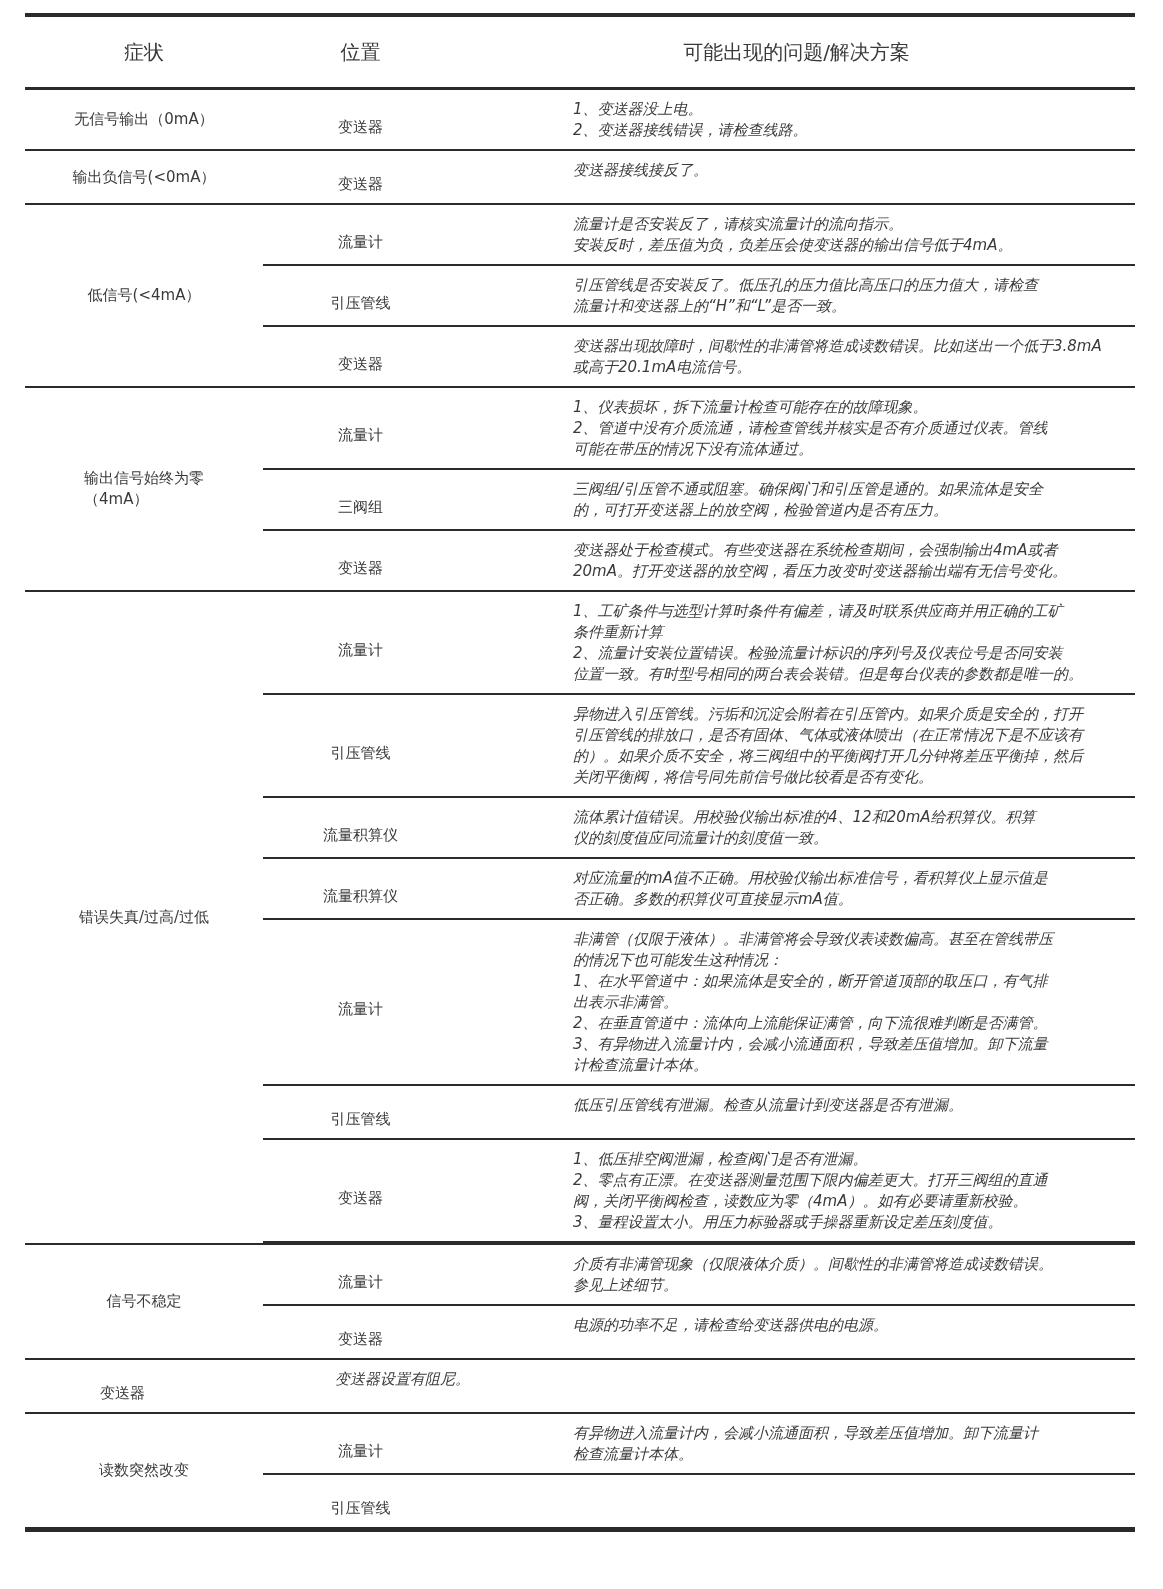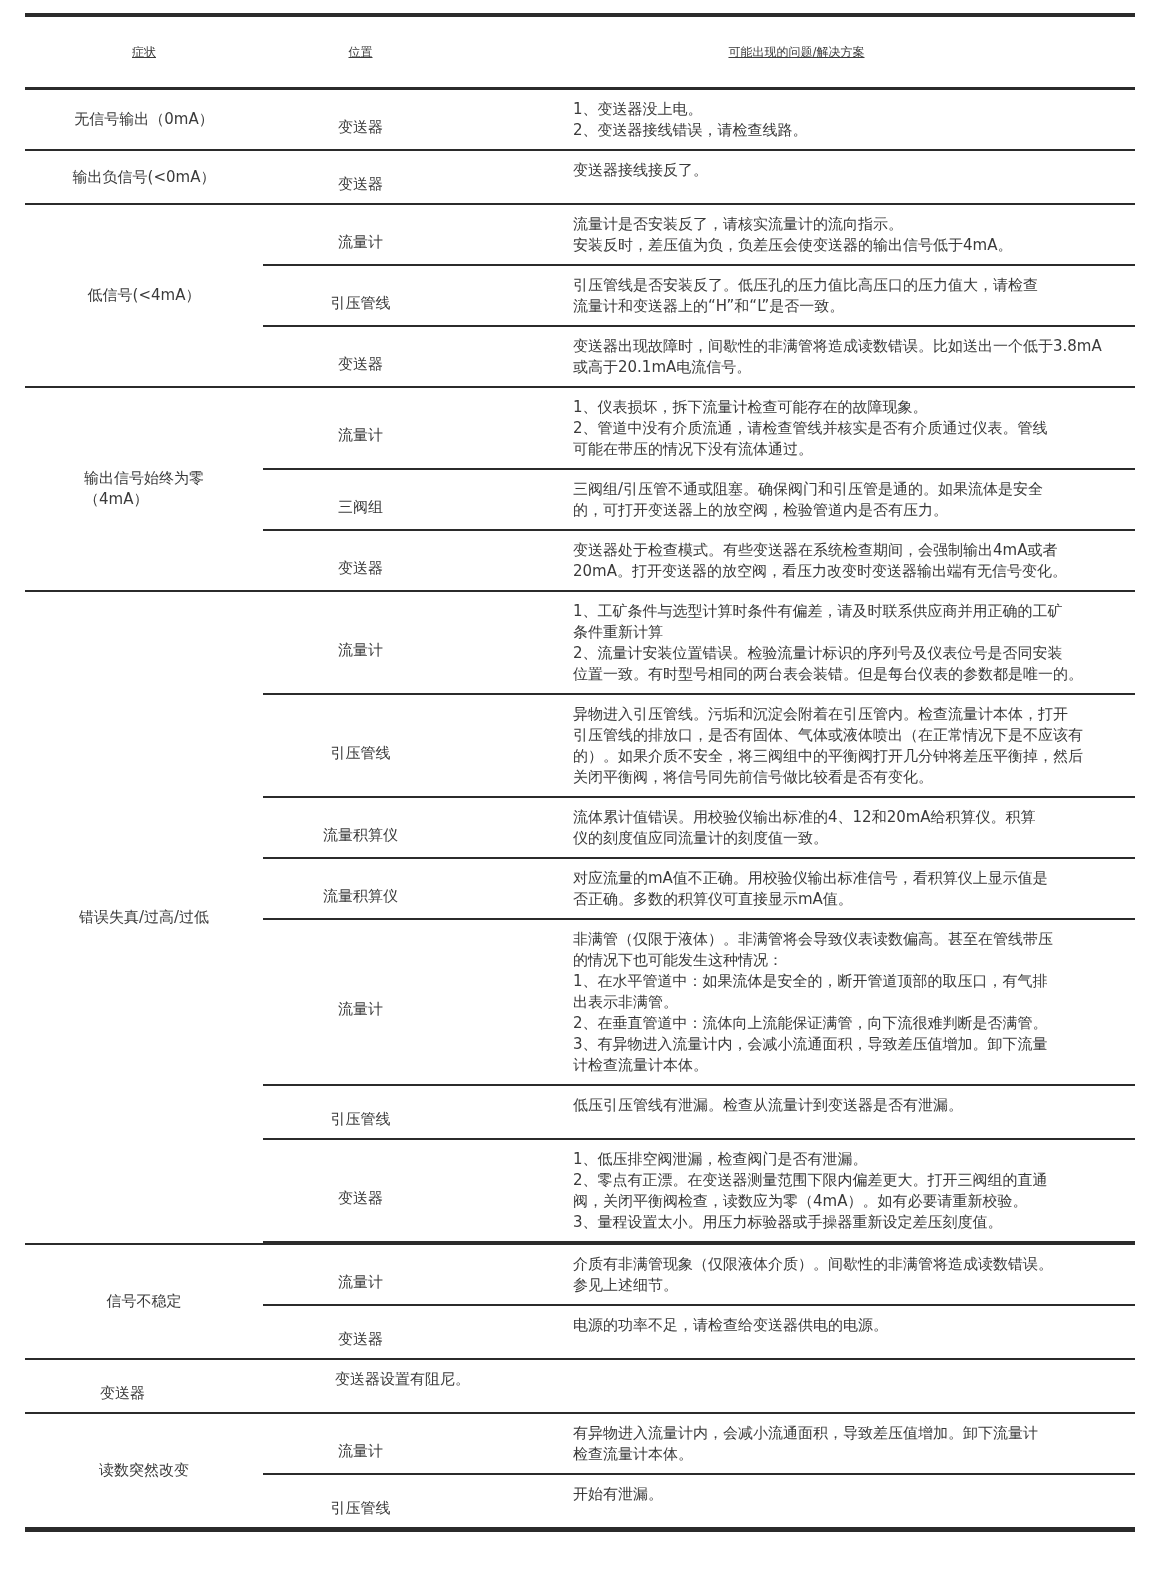--- a/index.html
+++ b/index.html
@@ -13,22 +13,21 @@
     width: 1110px;
     margin: 13px 0 0 25px;
     border-top: 4px solid #2b2b2b;
     border-bottom: 5px solid #2b2b2b;
   }
   .header-row {
     display: flex;
     align-items: center;
     height: 70px;
     border-bottom: 3px solid #2b2b2b;
-    font-size: 12px;
-    text-decoration: underline;
+    font-size: 20px;
   }
   .col-symptom-h { width: 238px; text-align: center; }
   .col-location-h { width: 195px; text-align: center; }
   .col-solution-h { flex: 1; text-align: center; }
 
   .group {
     display: flex;
     border-bottom: 2px solid #2b2b2b;
   }
   .group:last-child { border-bottom: none; }
@@ -63,20 +62,21 @@
     line-height: 21px;
     padding: 23px 0 8px;
     box-sizing: border-box;
   }
   .cell-solution {
     flex: 1;
     padding: 9px 10px 8px 115px;
     font-size: 15px;
     line-height: 21px;
     white-space: pre-line;
+    font-style: italic;
   }
 </style>
 </head>
 <body>
 
 <div class="doc-table">
   <div class="header-row">
     <div class="col-symptom-h">症状</div>
     <div class="col-location-h">位置</div>
     <div class="col-solution-h">可能出现的问题/解决方案</div>
@@ -158,21 +158,21 @@
         <div class="group-rows">
           <div class="sub-row">
             <div class="cell-location">流量计</div>
             <div class="cell-solution">1、工矿条件与选型计算时条件有偏差，请及时联系供应商并用正确的工矿
 条件重新计算
 2、流量计安装位置错误。检验流量计标识的序列号及仪表位号是否同安装
 位置一致。有时型号相同的两台表会装错。但是每台仪表的参数都是唯一的。</div>
           </div>
           <div class="sub-row">
             <div class="cell-location">引压管线</div>
-            <div class="cell-solution">异物进入引压管线。污垢和沉淀会附着在引压管内。检查流量计本体，打开
+            <div class="cell-solution">异物进入引压管线。污垢和沉淀会附着在引压管内。如果介质是安全的，打开
 引压管线的排放口，是否有固体、气体或液体喷出（在正常情况下是不应该有
 的）。如果介质不安全，将三阀组中的平衡阀打开几分钟将差压平衡掉，然后
 关闭平衡阀，将信号同先前信号做比较看是否有变化。</div>
           </div>
           <div class="sub-row">
             <div class="cell-location">流量积算仪</div>
             <div class="cell-solution">流体累计值错误。用校验仪输出标准的4、12和20mA给积算仪。积算
 仪的刻度值应同流量计的刻度值一致。</div>
           </div>
           <div class="sub-row">
@@ -234,18 +234,17 @@
           <span class="sym-text">读数突然改变</span>
         </div>
         <div class="group-rows">
           <div class="sub-row">
             <div class="cell-location">流量计</div>
             <div class="cell-solution">有异物进入流量计内，会减小流通面积，导致差压值增加。卸下流量计
 检查流量计本体。</div>
           </div>
           <div class="sub-row">
             <div class="cell-location">引压管线</div>
-            <div class="cell-solution">开始有泄漏。</div>
           </div>
         </div>
       </div>
     </div>
 </div>
 
 </body></html>

